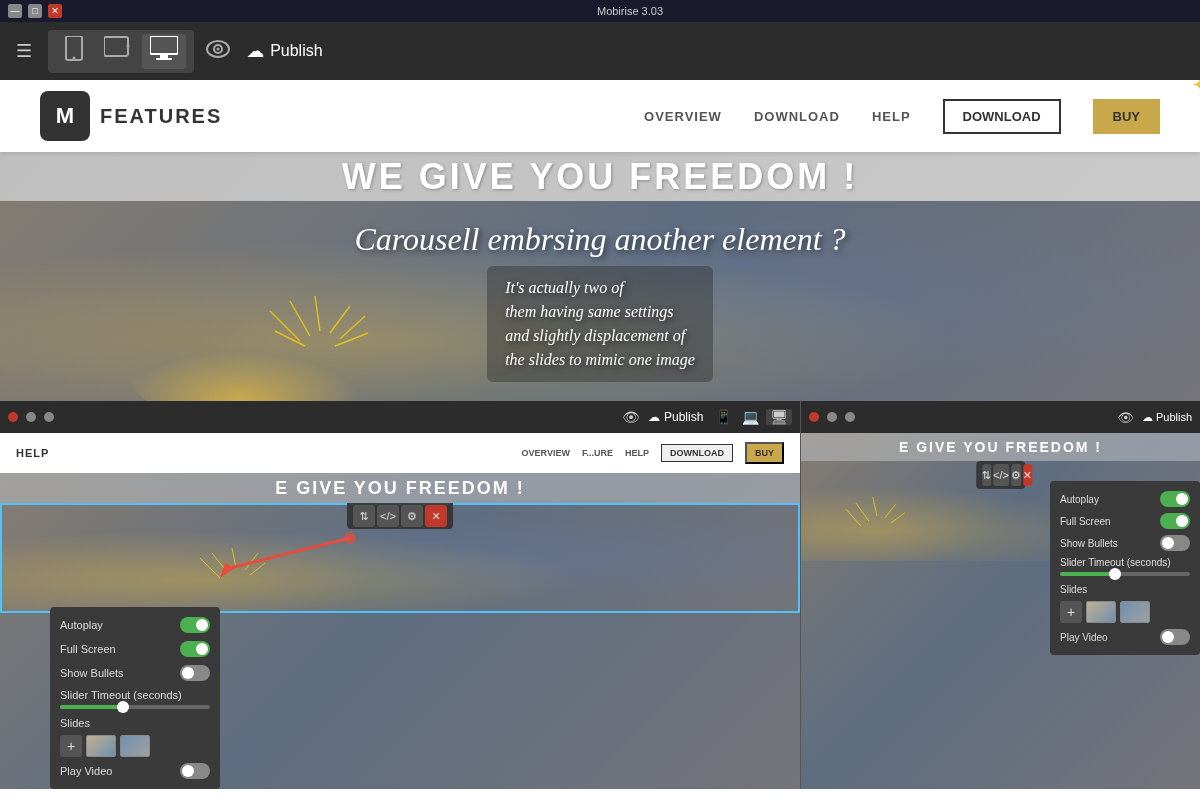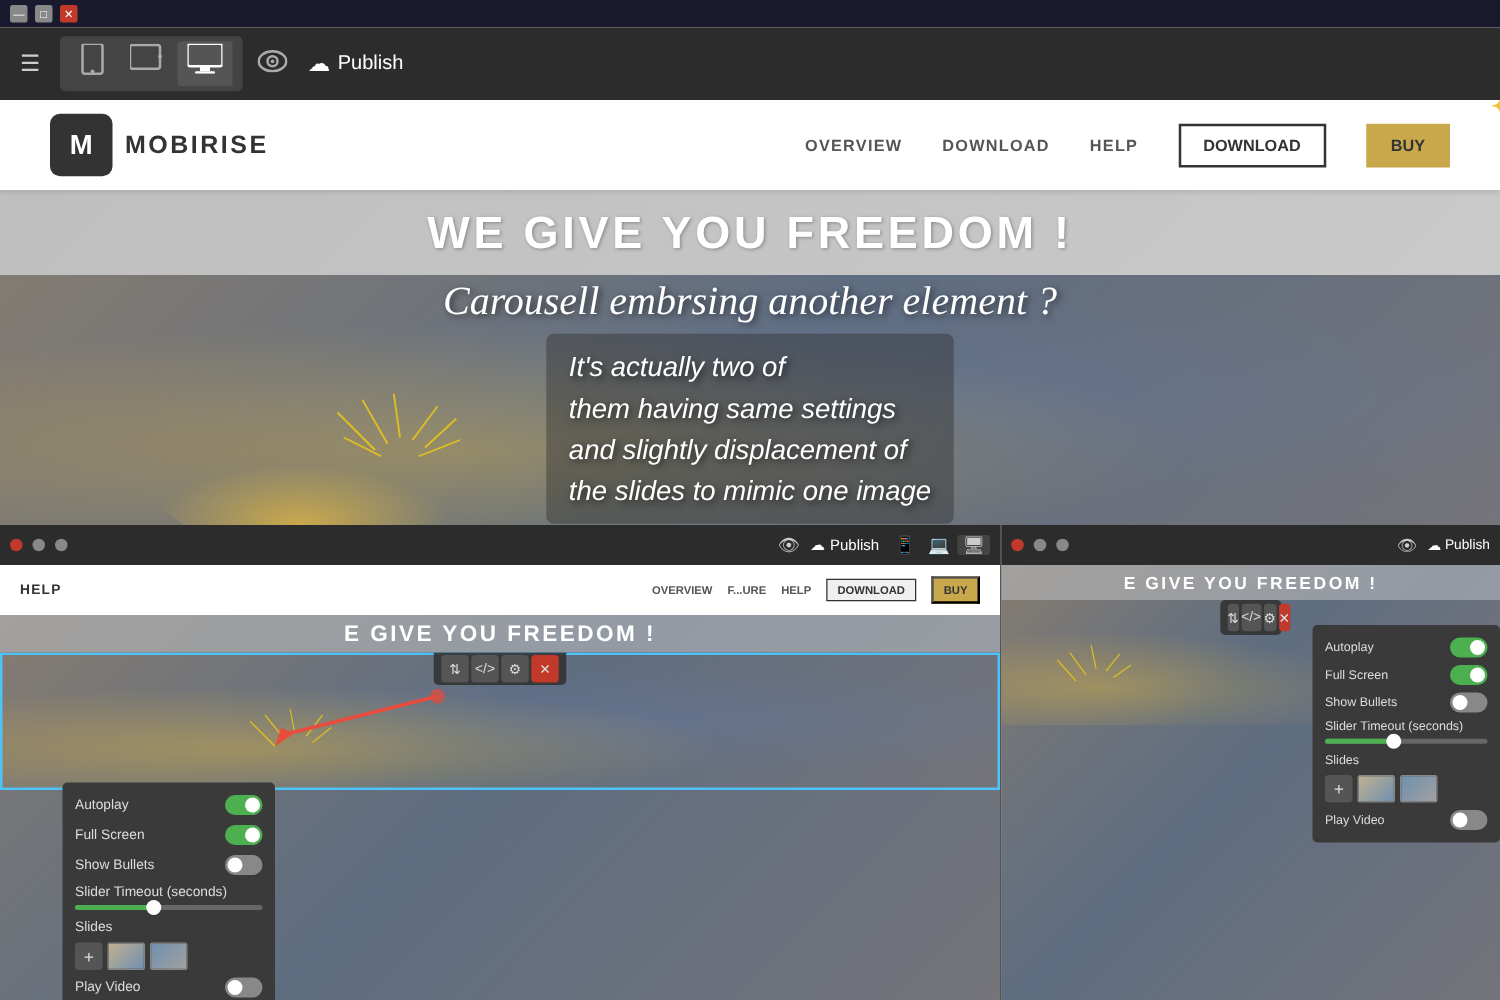--- a/index.html
+++ b/index.html
@@ -168,21 +168,21 @@
       font-size: 13px;
       font-weight: bold;
       color: #333;
       cursor: pointer;
     }
 
     
     .hero-section {
       background: linear-gradient(rgba(200,200,200,0.7), rgba(200,200,200,0.7)),
         linear-gradient(135deg, #aaa 0%, #ccc 100%);
-      height: 68px;
+      height: 49px;
       display: flex;
       align-items: center;
       justify-content: center;
     }
     .hero-title {
       font-size: 36px;
       font-weight: 900;
       color: #fff;
       letter-spacing: 3px;
       text-shadow: 1px 1px 3px rgba(0,0,0,0.3);
@@ -203,23 +203,23 @@
     .slider-overlay-text1 {
       font-size: 32px;
       color: #fff;
       font-family: 'Brush Script MT', cursive;
       font-style: italic;
       text-shadow: 2px 2px 6px rgba(0,0,0,0.6);
       z-index: 2;
       margin-bottom: 8px;
     }
     .slider-overlay-text2 {
-      font-size: 22px;
+      font-size: 16px;
       color: #fff;
-      font-family: Liberation Sans, sans-serif;
+      font-family: Liberation Serif, serif;
       font-style: italic;
       text-shadow: 2px 2px 6px rgba(0,0,0,0.6);
       line-height: 1.5;
       z-index: 2;
       text-align: left;
       background: rgba(50,50,50,0.45);
       padding: 10px 18px;
       border-radius: 6px;
     }
     
@@ -565,20 +565,21 @@
       z-index: 15;
     }
   </style>
 </head>
 <body>
 
 <div class="title-bar">
   <span class="win-btn win-minimize">—</span>
   <span class="win-btn win-maximize">□</span>
   <span class="win-btn win-close">✕</span>
+  <span class="title-bar-text">Mobirise 3.03</span>
 </div>
 
 <div class="toolbar">
   <span class="toolbar-menu-icon">☰</span>
 
   <div class="toolbar-device-group">
     <span class="device-btn">
       <svg width="20" height="26" viewBox="0 0 20 26">
           <rect x="2" y="0" width="16" height="24" rx="2" fill="none" stroke="#aaa" stroke-width="2"></rect>
           <circle cx="10" cy="22" r="1.5" fill="#aaa"></circle>
@@ -615,21 +616,21 @@
 </div>
 
 <div class="preview-area">
 
   <div class="mobirise-nav">
     <div class="mobirise-logo">
       <div class="mobirise-logo-icon">
         <span>M</span>
         <span class="mobirise-logo-star" style="position:absolute; top:-6px; right:-8px; font-size:18px; color:#f0c040;">✦</span>
       </div>
-      <span class="mobirise-brand">MOBIRISE</span>
+      <span class="mobirise-brand">FEATURES</span>
     </div>
     <div class="nav-links">
       <a class="nav-link">OVERVIEW</a>
       <a class="nav-link">DOWNLOAD</a>
       <a class="nav-link">HELP</a>
       <button class="nav-download-btn">DOWNLOAD</button>
       <button class="nav-buy-btn">BUY</button>
     </div>
   </div>
 

